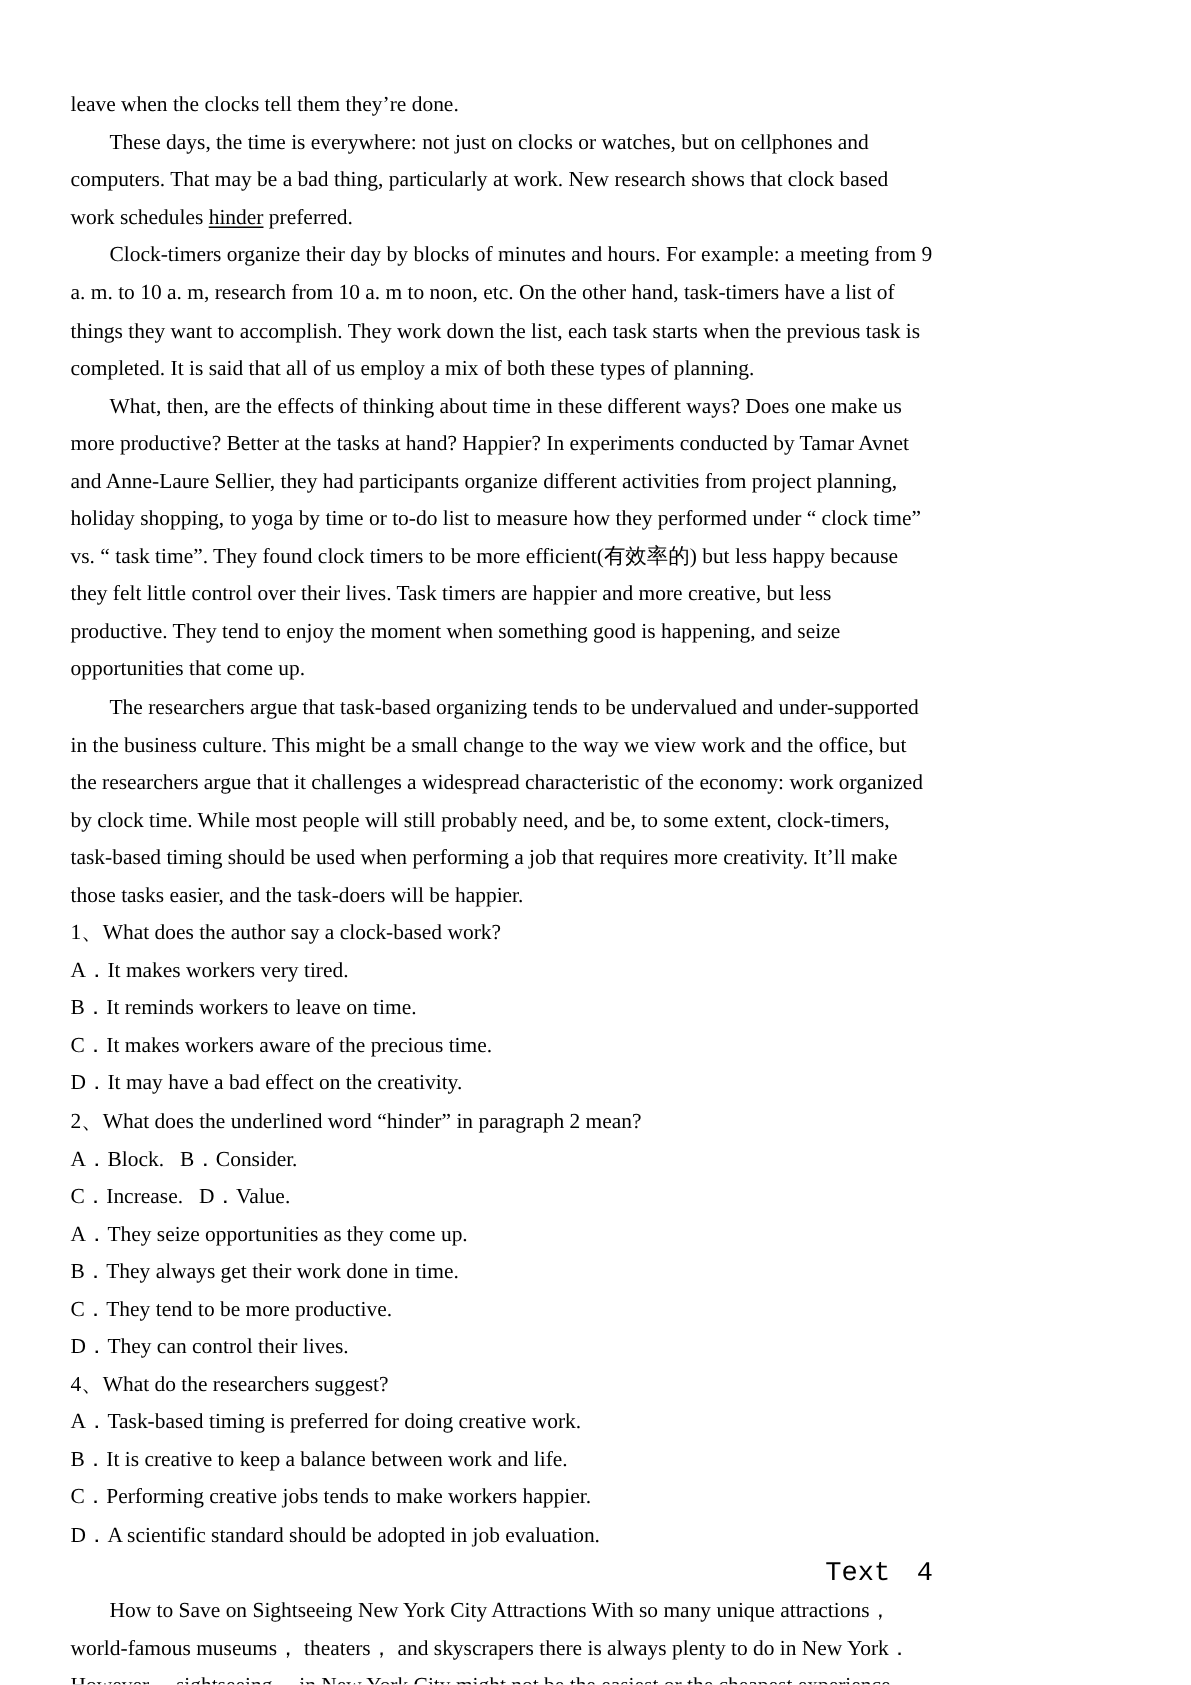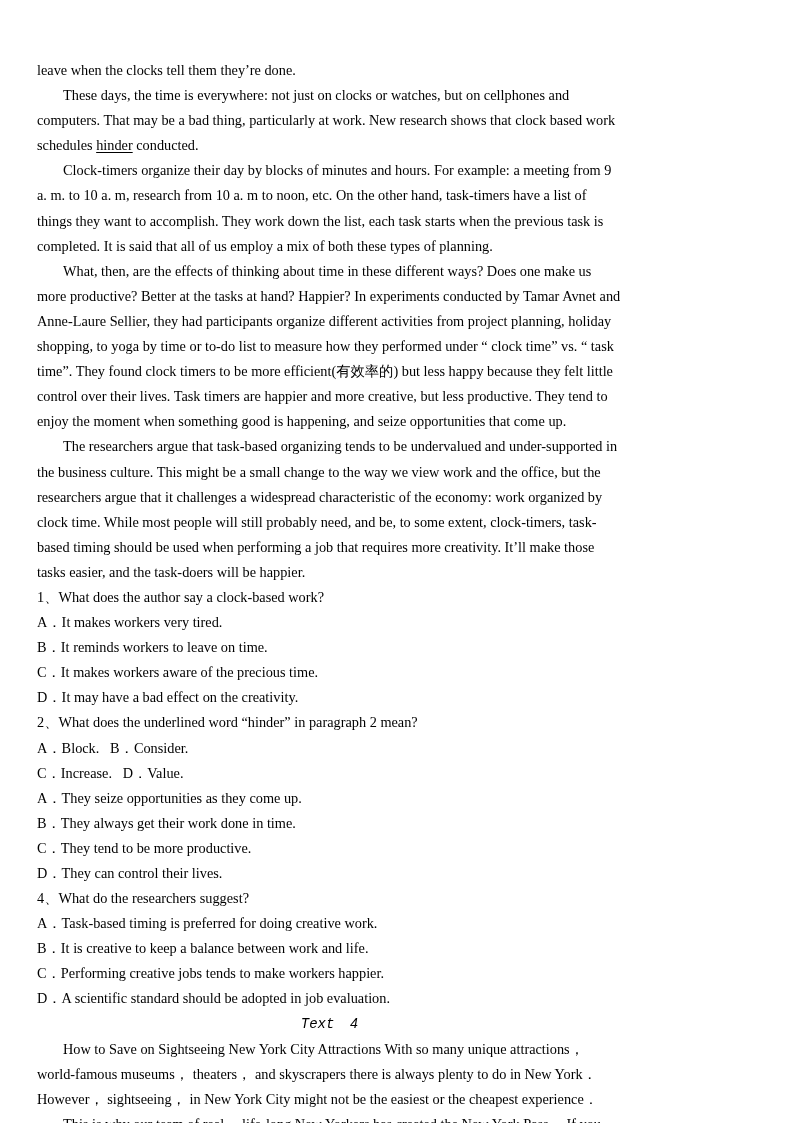--- a/index.html
+++ b/index.html
@@ -6,21 +6,21 @@
     margin: 0;
     padding: 0;
     background: #ffffff;
   }
   .page {
     position: relative;
     width: 658px;
     height: 1123px;
     background: #ffffff;
     box-sizing: border-box;
-    padding: 58px 36px 0 37px;
+    padding: 58px 36px 0 47px;
     font-family: "Liberation Serif", "DejaVu Serif", serif;
     font-size: 14.3px;
     line-height: 25.1px;
     color: #000000;
     overflow: hidden;
   }
   p {
     margin: 0;
     padding: 0;
   }
@@ -28,36 +28,35 @@
     text-indent: 26px;
   }
   .qline {
     white-space: pre-wrap;
   }
   .underlined {
     text-decoration: underline;
     text-underline-offset: 2px;
   }
   .center-heading {
-    text-align: center;
+    text-align: right;
     word-spacing: 7px;
     font-family: "Liberation Mono", "DejaVu Sans Mono", monospace;
-    font-size: 14px;
-    font-style: italic;
+    font-size: 18px;
   }
 </style>
 </head>
 <body>
 
 <div class="page">
 
   <section>
     <p>leave when the clocks tell them they’re done.</p>
 
-    <p class="indent"><span>These days, the time is everywhere: not just on clocks or watches, but on cellphones and computers. That may be a bad thing, particularly at work. New research shows that clock based work schedules </span><span class="underlined">hinder</span><span> conducted.</span></p>
+    <p class="indent"><span>These days, the time is everywhere: not just on clocks or watches, but on cellphones and computers. That may be a bad thing, particularly at work. New research shows that clock based work schedules </span><span class="underlined">hinder</span><span> preferred.</span></p>
 
     <p class="indent">Clock-timers organize their day by blocks of minutes and hours. For example: a meeting from 9 a. m. to 10 a. m, research from 10 a. m to noon, etc. On the other hand, task-timers have a list of things they want to accomplish. They work down the list, each task starts when the previous task is completed. It is said that all of us employ a mix of both these types of planning.</p>
 
     <p class="indent">What, then, are the effects of thinking about time in these different ways? Does one make us more productive? Better at the tasks at hand? Happier? In experiments conducted by Tamar Avnet and Anne-Laure Sellier, they had participants organize different activities from project planning, holiday shopping, to yoga by time or to-do list to measure how they performed under “ clock time” vs. “ task time”. They found clock timers to be more efficient(有效率的) but less happy because they felt little control over their lives. Task timers are happier and more creative, but less productive. They tend to enjoy the moment when something good is happening, and seize opportunities that come up.</p>
 
     <p class="indent">The researchers argue that task-based organizing tends to be undervalued and under-supported in the business culture. This might be a small change to the way we view work and the office, but the researchers argue that it challenges a widespread characteristic of the economy: work organized by clock time. While most people will still probably need, and be, to some extent, clock-timers, task-based timing should be used when performing a job that requires more creativity. It’ll make those tasks easier, and the task-doers will be happier.</p>
   </section>
 
   <section>
     <p class="qline">1、What does the author say a clock-based work?</p>

